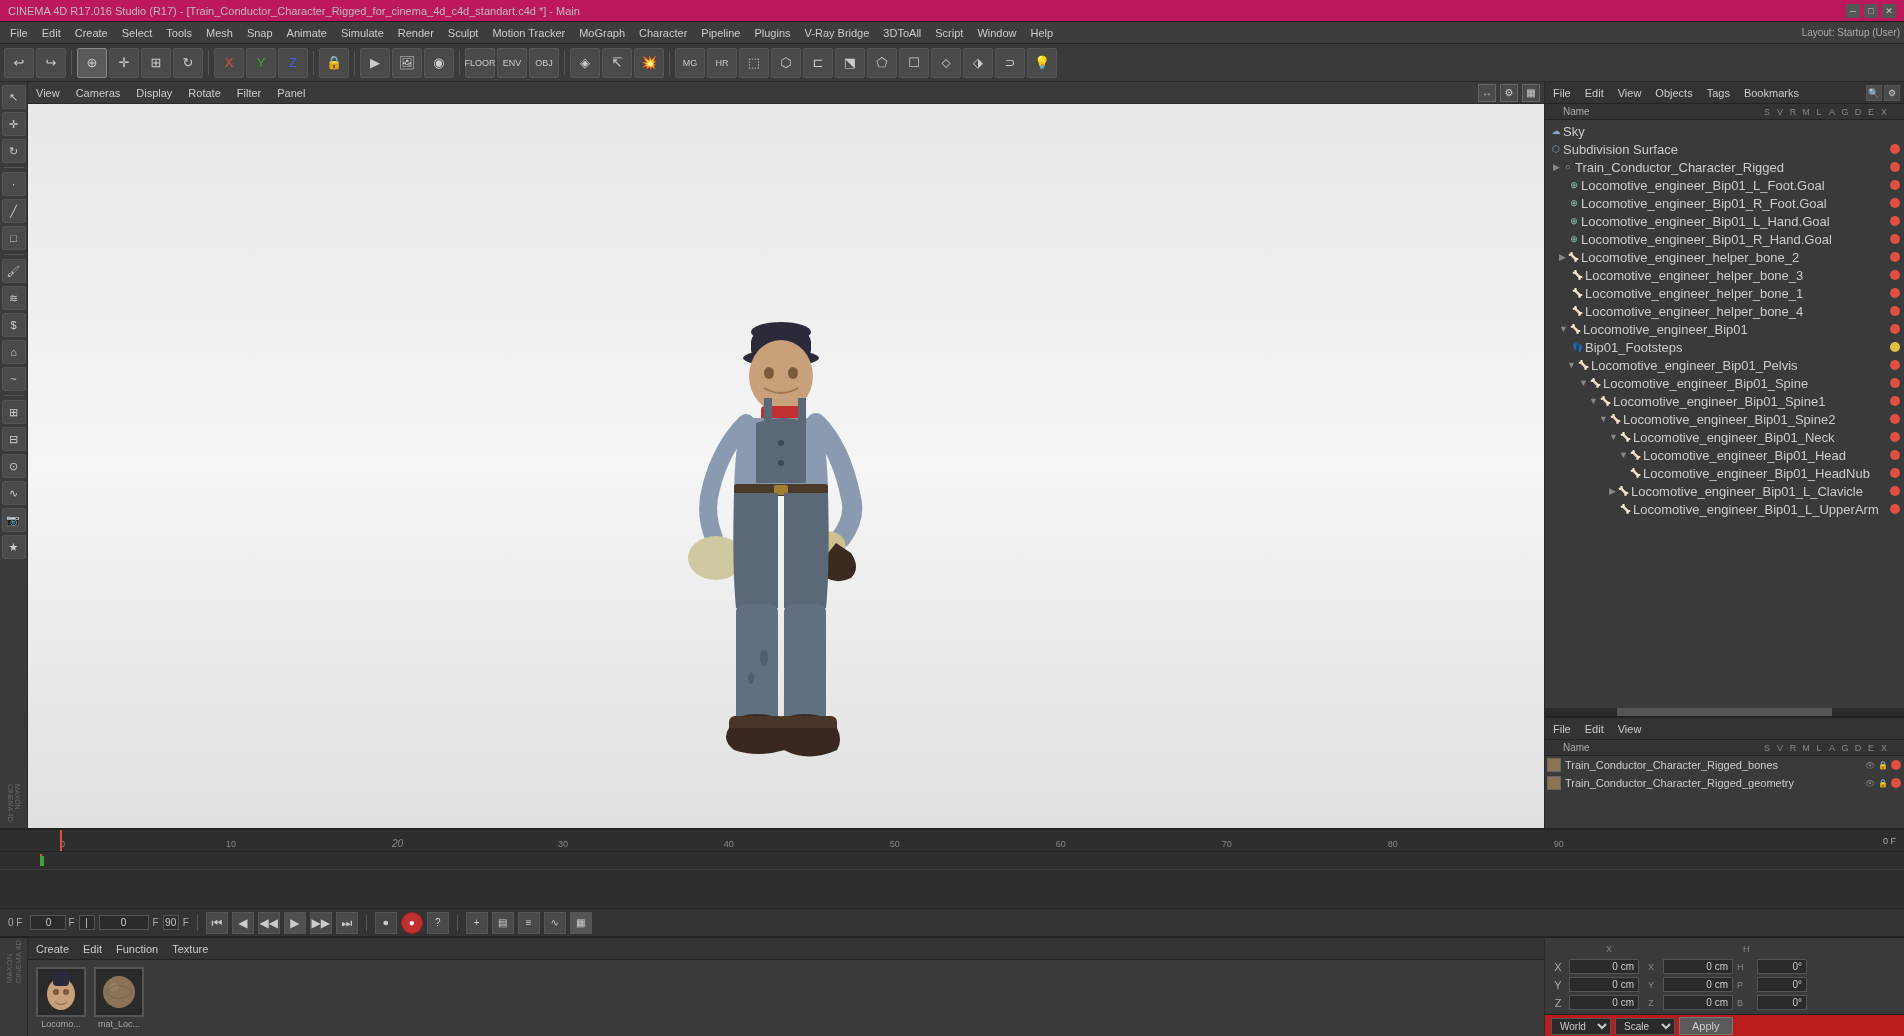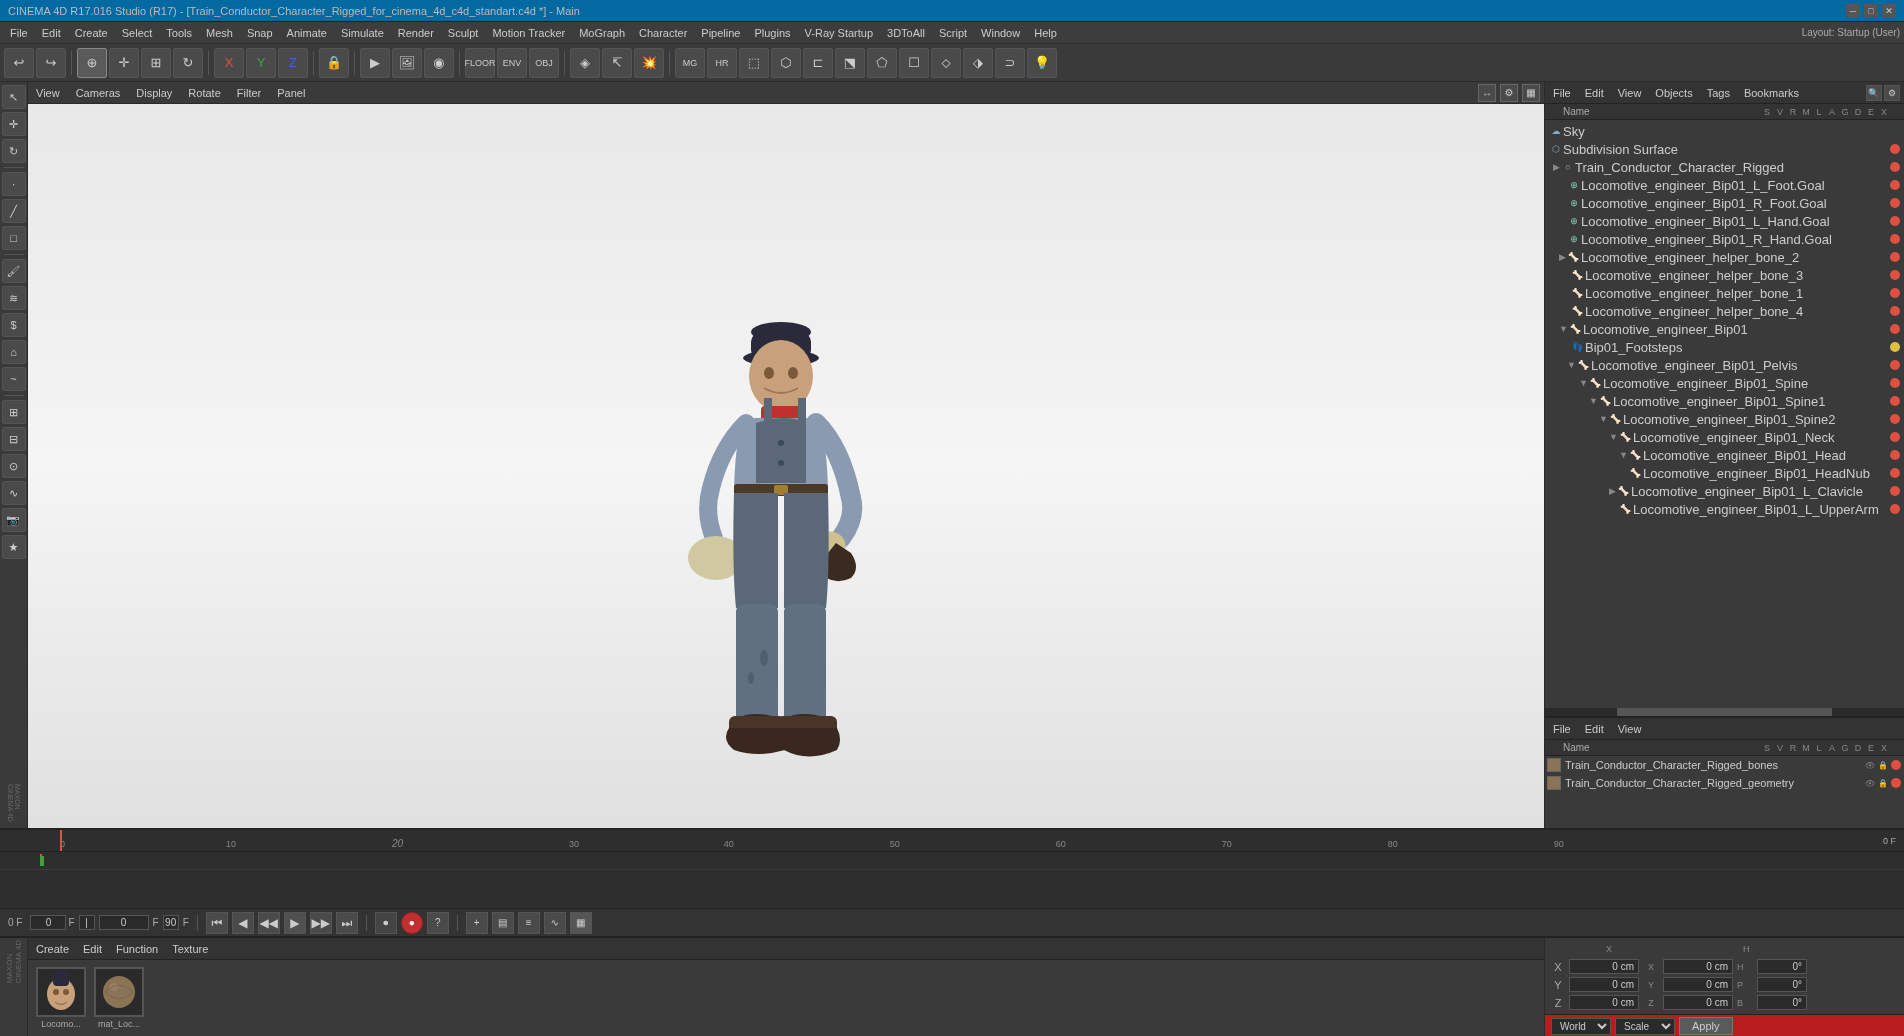--- a/index.html
+++ b/index.html
@@ -10,21 +10,21 @@
       color: #ccc;
       width: 1904px;
       height: 1036px;
       overflow: hidden;
       display: flex;
       flex-direction: column;
     }
 
     
     #title-bar {
-      background: #0369a1;
+      background: #be185d;
       height: 22px;
       display: flex;
       align-items: center;
       padding: 0 8px;
       font-size: 11px;
       color: #bbb;
       border-bottom: 1px solid #1a1a1a;
       flex-shrink: 0;
     }
     #title-bar .title-text { flex: 1; }
@@ -560,21 +560,21 @@
   <span class="menu-item">Snap</span>
   <span class="menu-item">Animate</span>
   <span class="menu-item">Simulate</span>
   <span class="menu-item">Render</span>
   <span class="menu-item">Sculpt</span>
   <span class="menu-item">Motion Tracker</span>
   <span class="menu-item">MoGraph</span>
   <span class="menu-item">Character</span>
   <span class="menu-item">Pipeline</span>
   <span class="menu-item">Plugins</span>
-  <span class="menu-item">V-Ray Startup</span>
+  <span class="menu-item">V-Ray Bridge</span>
   <span class="menu-item">3DToAll</span>
   <span class="menu-item">Script</span>
   <span class="menu-item">Window</span>
   <span class="menu-item">Help</span>
   <span style="margin-left:auto; font-size:10px; color:#aaa;">Layout: Startup (User)</span>
 </div>
 
 <div id="toolbar">
 
   <button class="toolbar-btn" title="Undo">↩</button>
@@ -969,21 +969,21 @@
 </div>
 
 <div id="bottom-area">
 
   <div id="timeline">
     <div id="timeline-ruler">
       <div style="position:absolute;left:60px;top:0;right:0;bottom:0;display:flex;align-items:flex-end;padding-bottom:2px;">
         <div style="position:absolute;left:0;font-size:9px;color:#888;">0</div>
         <div style="position:absolute;left:9%;font-size:9px;color:#888;">10</div>
         <div style="position:absolute;left:18%;font-size:10px;color:#888;font-style:italic;">20</div>
-        <div style="position:absolute;left:27%;font-size:9px;color:#888;margin-left:11px;">30</div>
+        <div style="position:absolute;left:27%;font-size:9px;color:#888;">30</div>
         <div style="position:absolute;left:36%;font-size:9px;color:#888;">40</div>
         <div style="position:absolute;left:45%;font-size:9px;color:#888;">50</div>
         <div style="position:absolute;left:54%;font-size:9px;color:#888;">60</div>
         <div style="position:absolute;left:63%;font-size:9px;color:#888;">70</div>
         <div style="position:absolute;left:72%;font-size:9px;color:#888;">80</div>
         <div style="position:absolute;left:81%;font-size:9px;color:#888;">90</div>
 
         <div style="position:absolute;left:0;top:0;width:2px;height:100%;background:#e05040;"></div>
       </div>
       <span style="font-size:9px;color:#aaa;margin-left:auto;padding-right:4px;">0 F</span>

